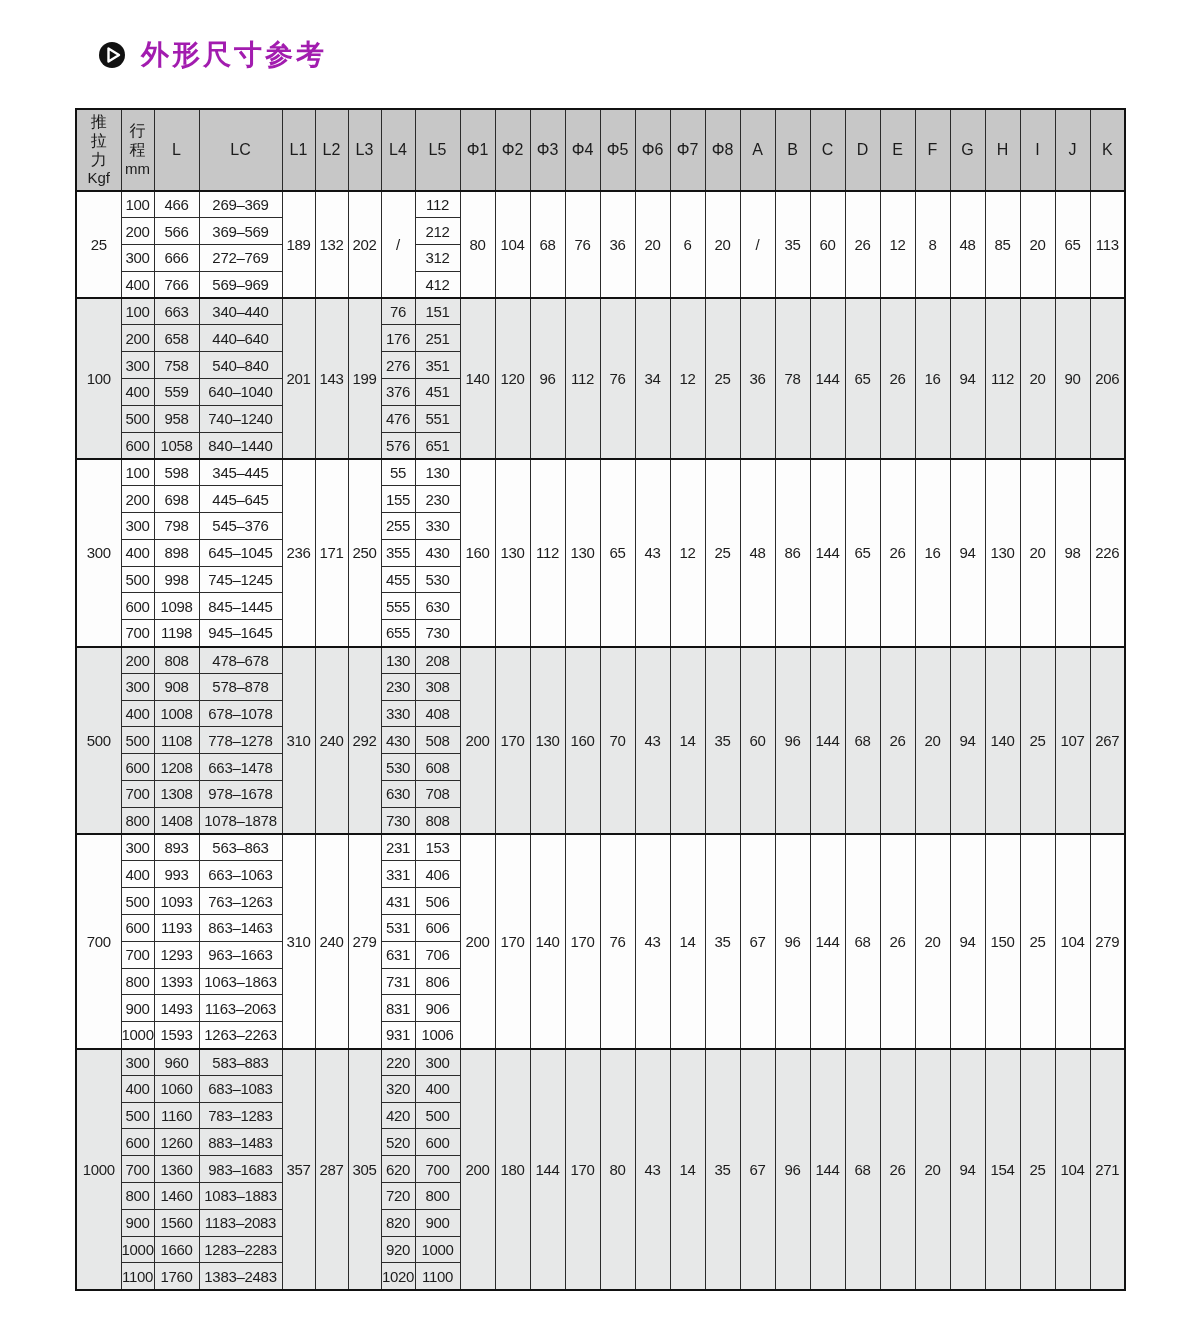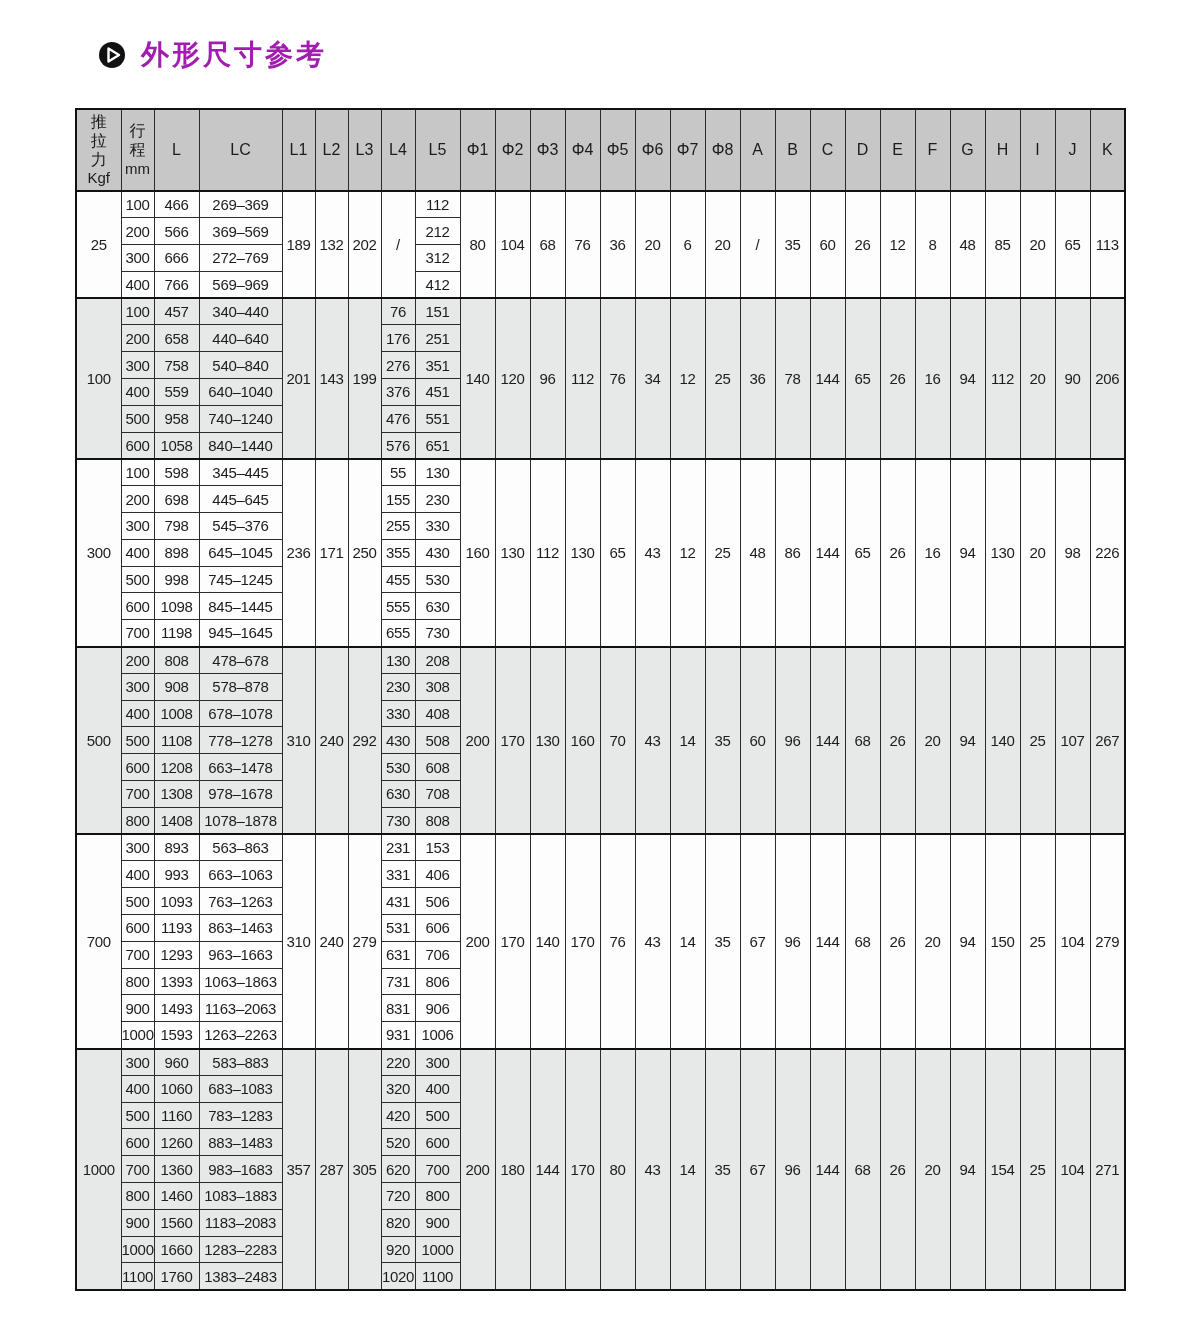--- a/index.html
+++ b/index.html
@@ -181,21 +181,21 @@
         </tr>
         <tr class="data-row plain">
           <td>400</td>
           <td>766</td>
           <td>569–969</td>
           <td>412</td>
         </tr>
         <tr class="data-row shade group-start">
           <td rowspan="6">100</td>
           <td>100</td>
-          <td>457</td>
+          <td>663</td>
           <td>340–440</td>
           <td rowspan="6">201</td>
           <td rowspan="6">143</td>
           <td rowspan="6">199</td>
           <td>76</td>
           <td>151</td>
           <td rowspan="6">140</td>
           <td rowspan="6">120</td>
           <td rowspan="6">96</td>
           <td rowspan="6">112</td>

